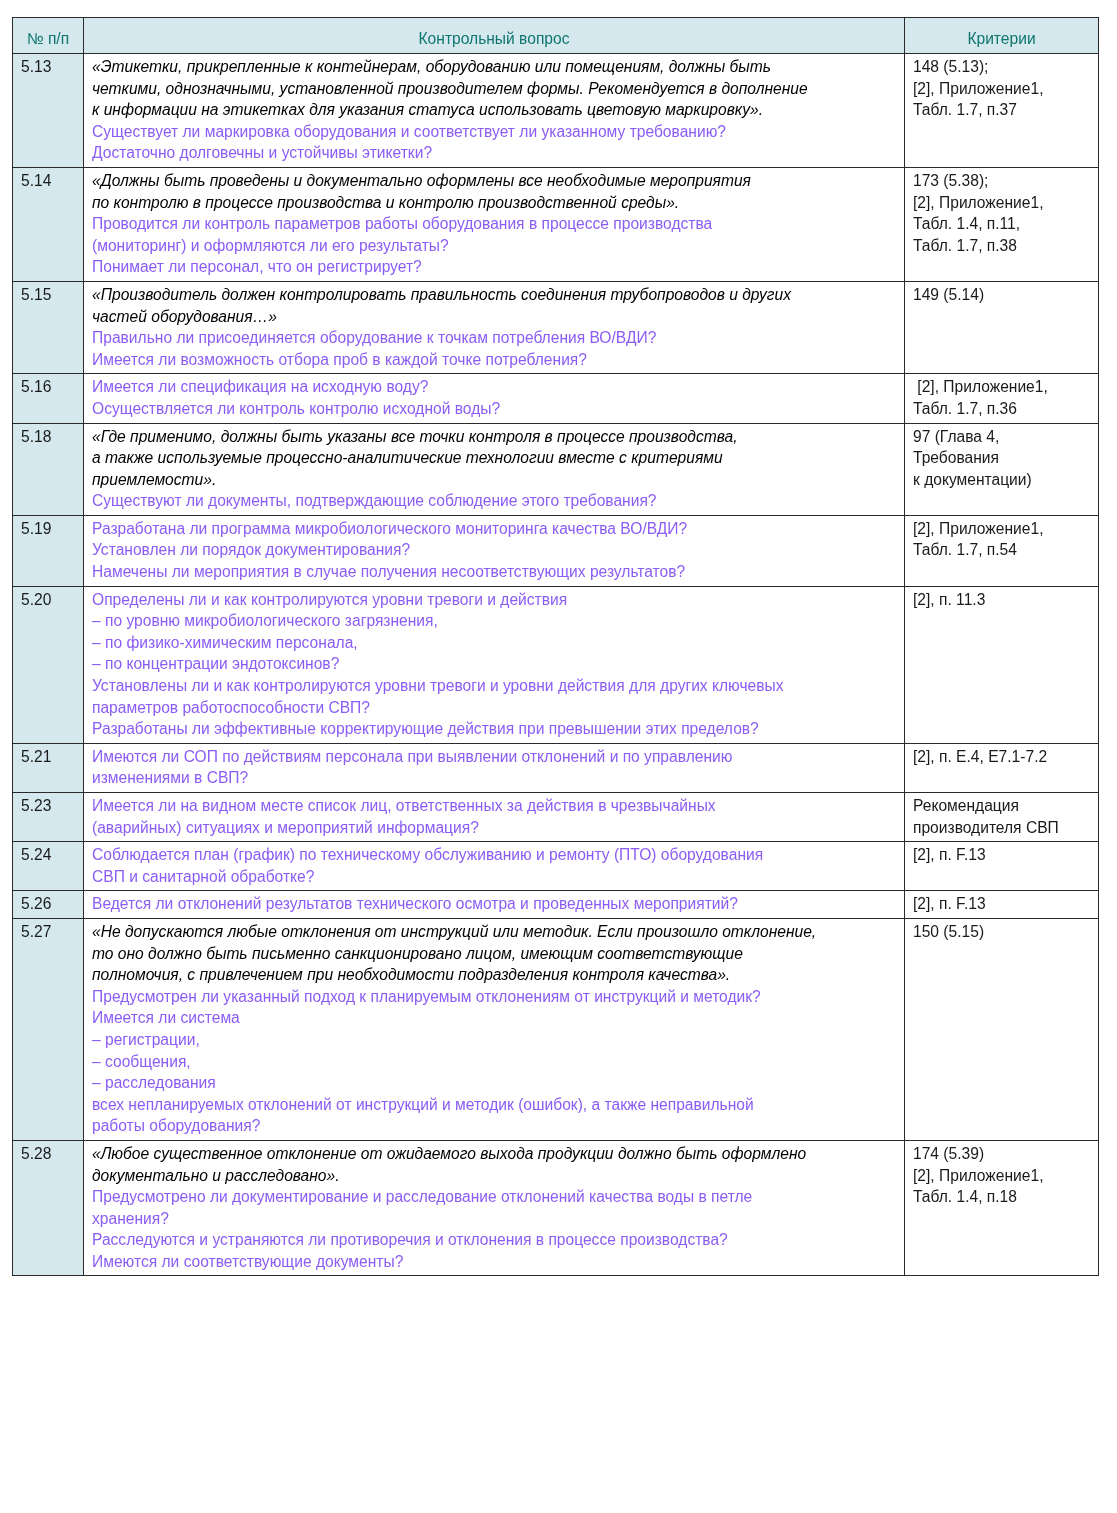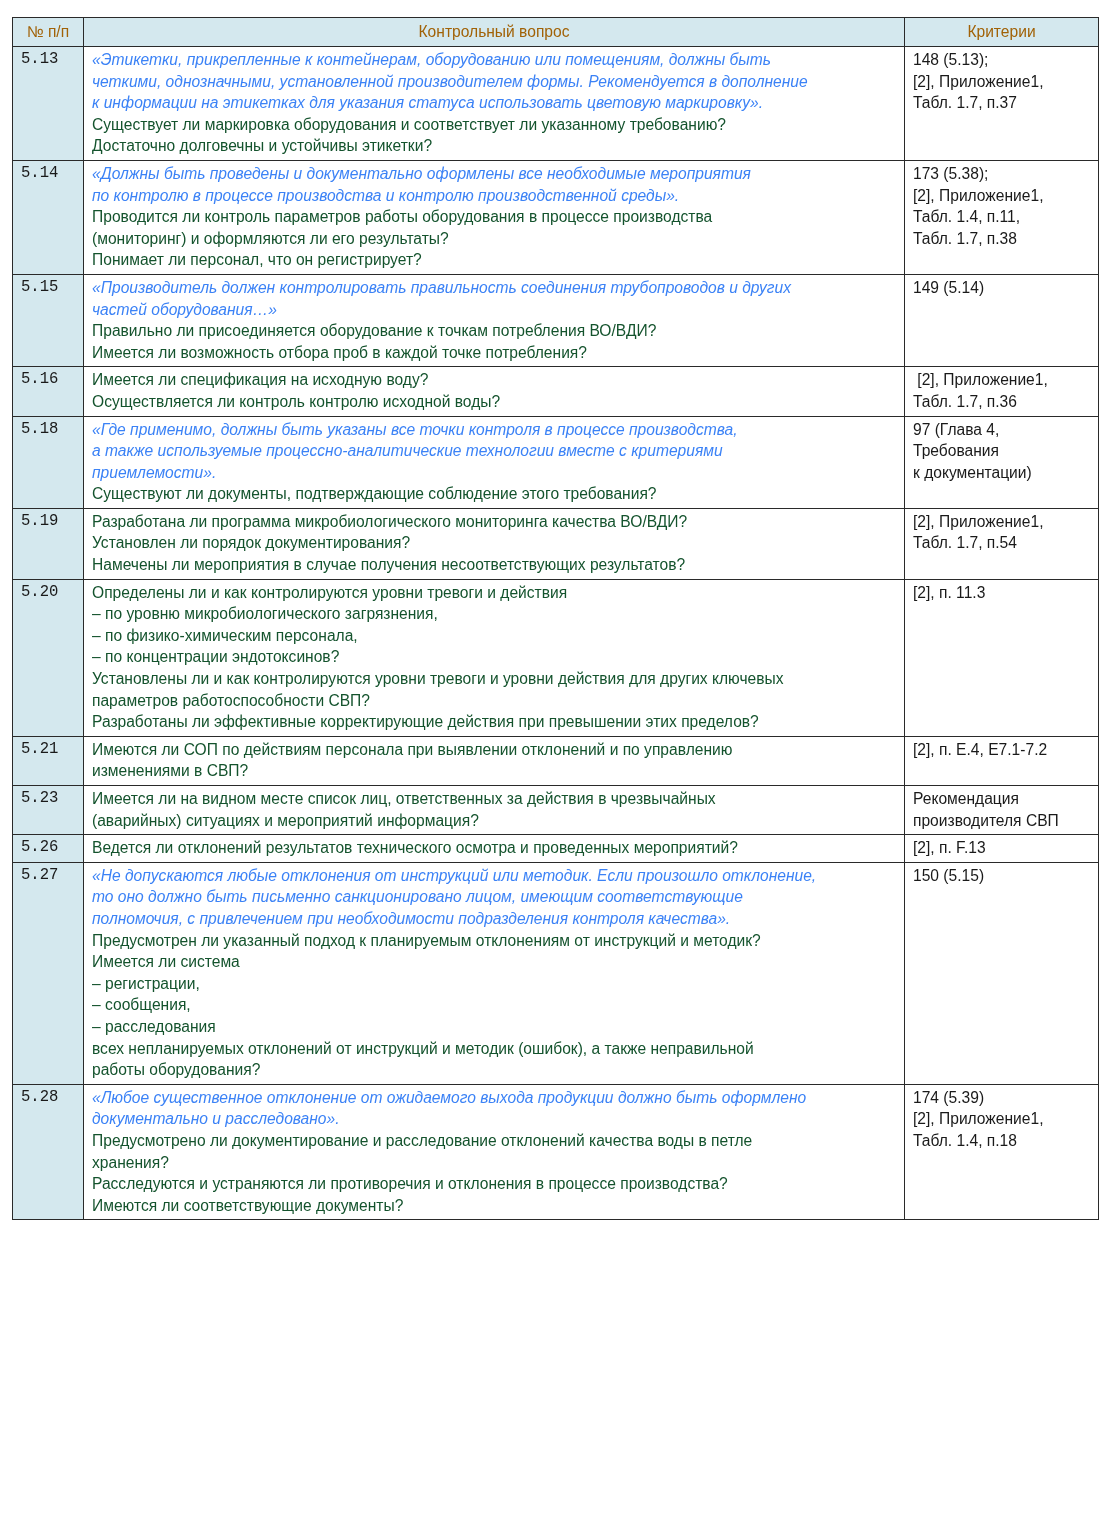--- a/index.html
+++ b/index.html
@@ -9,29 +9,29 @@
     border-collapse: collapse; table-layout: fixed;
     font-size: 15.6px; line-height: 21.6px;
   }
   table.checklist th, table.checklist td {
     border: 1.6px solid #2a2a2a;
     vertical-align: top;
     padding: 2px 8px 3px 8px;
   }
   table.checklist th {
     background: #d4e8ee; font-weight: normal; text-align: center;
-    height: 24px; padding-top: 3px; padding-bottom: 1px; color: #a16207;
+    height: 24px; padding-top: 10px; padding-bottom: 1px; color: #0f766e;
   }
   col.c1 { width: 71px; }
   col.c2 { width: 821px; }
   col.c3 { width: 194px; }
-  td.num { background: #d4e8ee; padding-left: 8px; font-family: Liberation Mono, monospace; }
+  td.num { background: #d4e8ee; padding-left: 8px; }
   .line { display: block; white-space: pre; }
-  .quote { color: #3b82f6; font-style: italic; }
-  .plain { color: #14532d; }
+  .quote { color: #000000; font-style: italic; }
+  .plain { color: #8b5cf6; }
   td.crit .line { white-space: pre; }
 </style>
 </head>
 <body>
 
 <table class="checklist">
   <colgroup>
       <col class="c1">
       <col class="c2">
       <col class="c3">
@@ -154,20 +154,30 @@
         <td class="question">
           <span class="line plain">Имеется ли на видном месте список лиц, ответственных за действия в чрезвычайных</span>
           <span class="line plain">(аварийных) ситуациях и мероприятий информация?</span>
         </td>
         <td class="crit">
           <span class="line">Рекомендация</span>
           <span class="line">производителя СВП</span>
         </td>
       </tr>
       <tr>
+        <td class="num">5.24</td>
+        <td class="question">
+          <span class="line plain">Соблюдается план (график) по техническому обслуживанию и ремонту (ПТО) оборудования</span>
+          <span class="line plain">СВП и санитарной обработке?</span>
+        </td>
+        <td class="crit">
+          <span class="line">[2], п. F.13</span>
+        </td>
+      </tr>
+      <tr>
         <td class="num">5.26</td>
         <td class="question">
           <span class="line plain">Ведется ли отклонений результатов технического осмотра и проведенных мероприятий?</span>
         </td>
         <td class="crit">
           <span class="line">[2], п. F.13</span>
         </td>
       </tr>
       <tr>
         <td class="num">5.27</td>

